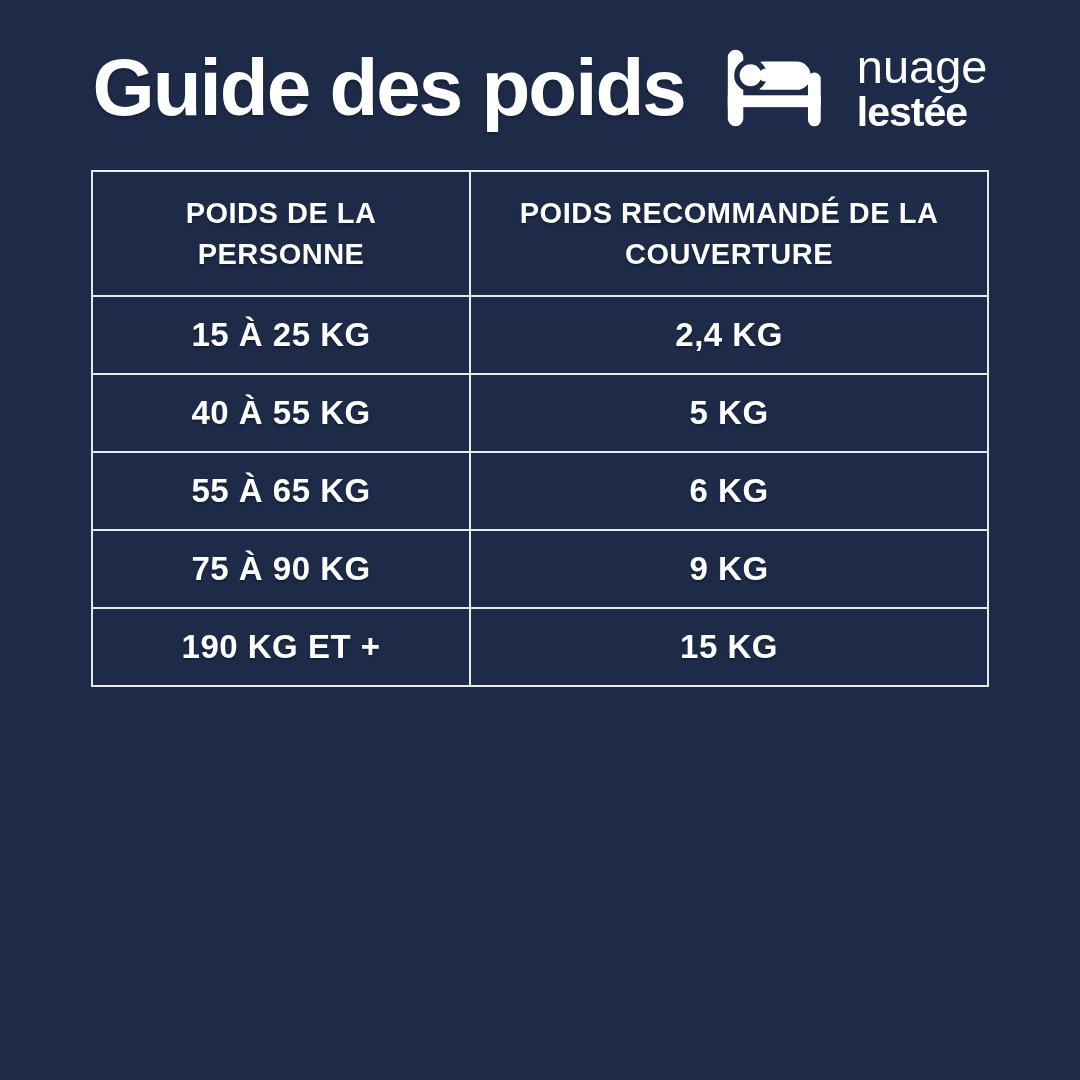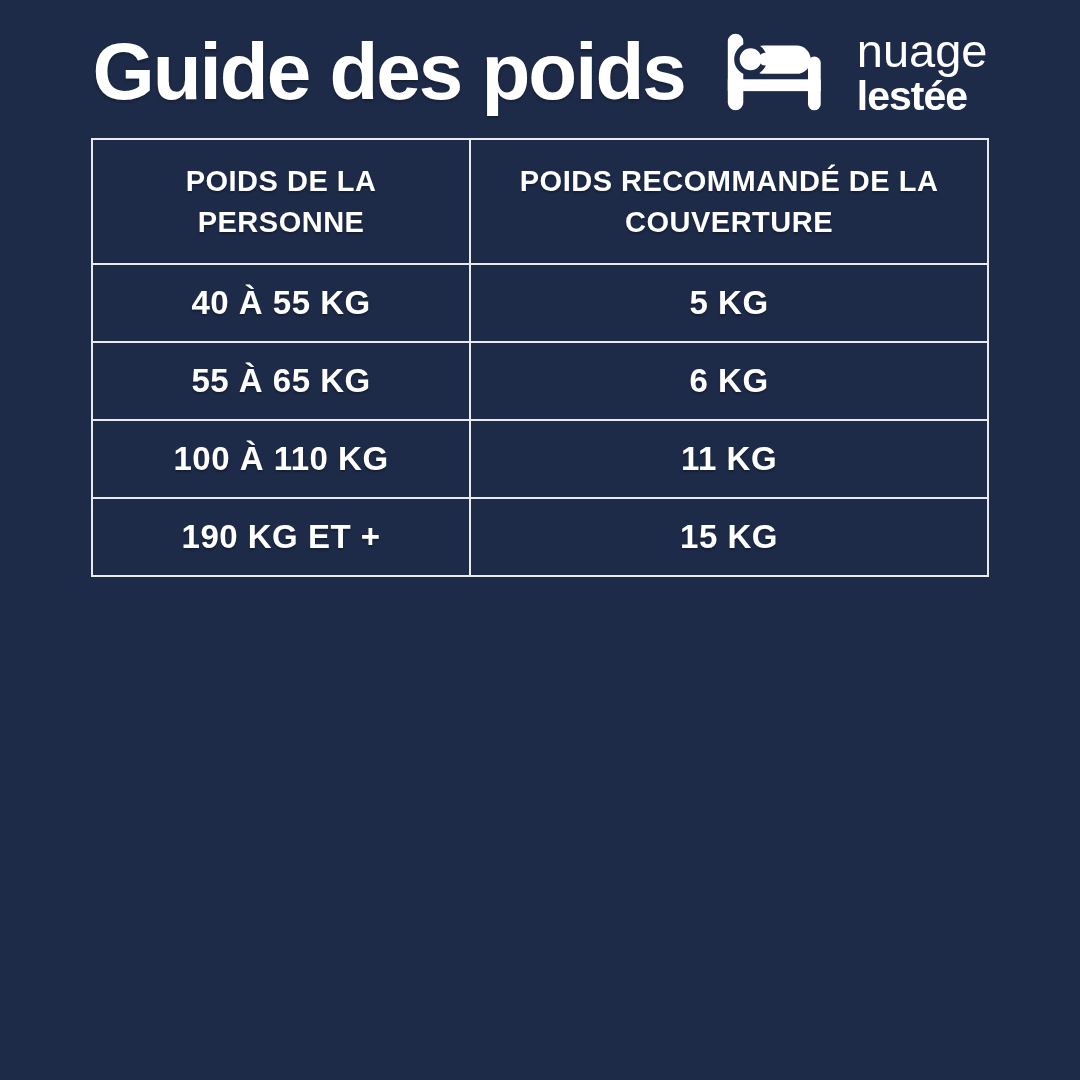--- a/index.html
+++ b/index.html
@@ -12,21 +12,21 @@
     width: 1080px;
     height: 1080px;
     margin: 0 auto;
     background: #1d2b48;
     font-family: "Liberation Sans", sans-serif;
     color: #ffffff;
     overflow: hidden;
   }
   
   .header {
-    height: 138px;
+    height: 170px;
     display: flex;
     align-items: center;
     justify-content: center;
     gap: 34px;
     padding-top: 6px;
     box-sizing: border-box;
   }
   .title {
     margin: 0;
     font-size: 80px;
@@ -136,30 +136,34 @@
       <col class="c2">
     </colgroup>
     <thead>
       <tr>
         <th>POIDS DE LA PERSONNE</th>
         <th>POIDS RECOMMANDÉ DE LA COUVERTURE</th>
       </tr>
     </thead>
     <tbody id="guide-body">
         <tr>
+          <td>15 À 25 KG</td>
+          <td>2,4 KG</td>
+        </tr>
+        <tr>
           <td>40 À 55 KG</td>
           <td>5 KG</td>
         </tr>
         <tr>
           <td>55 À 65 KG</td>
           <td>6 KG</td>
         </tr>
         <tr>
-          <td>100 À 110 KG</td>
-          <td>11 KG</td>
+          <td>75 À 90 KG</td>
+          <td>9 KG</td>
         </tr>
         <tr>
           <td>190 KG ET +</td>
           <td>15 KG</td>
         </tr>
       </tbody>
   </table>
 
 </div>
 

